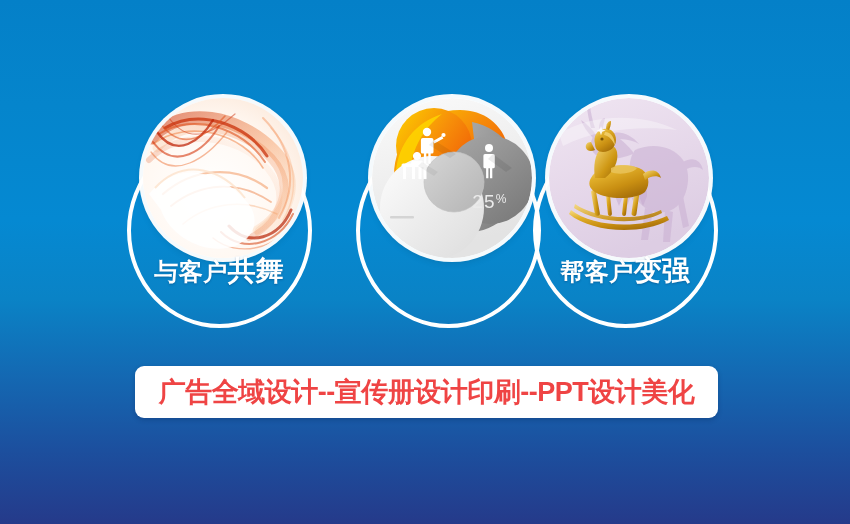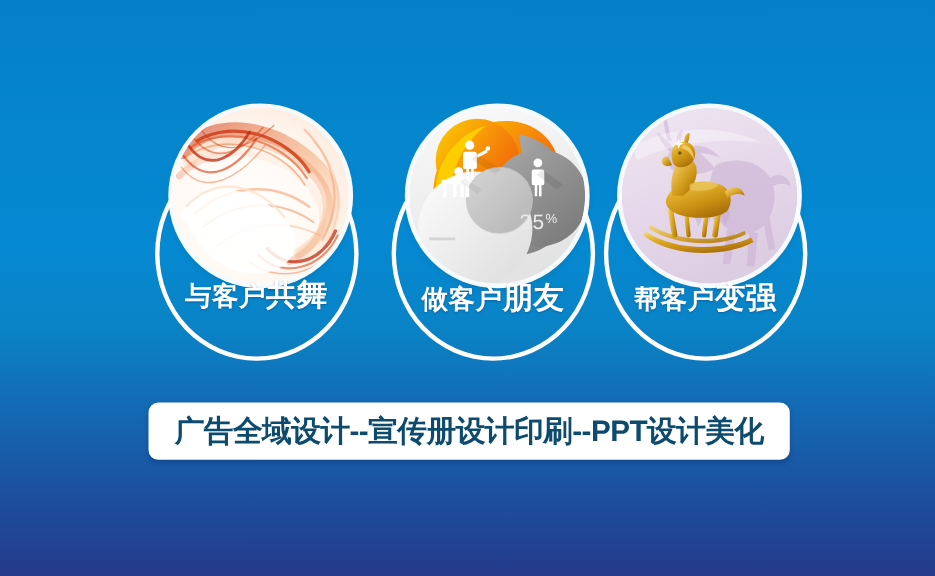--- a/index.html
+++ b/index.html
@@ -37,23 +37,23 @@
     width: 850px;
     height: 250px;
   }
 
   .circle-unit {
     position: absolute;
     top: 0;
     width: 200px;
     height: 250px;
   }
-  .circle-unit.u0 { left: 133px; font-family: Liberation Mono, monospace; }
+  .circle-unit.u0 { left: 119px; }
   .circle-unit.u1 { left: 348px; }
-  .circle-unit.u2 { left: 541px; text-decoration: underline; }
+  .circle-unit.u2 { left: 525px; text-decoration: underline; }
 
   
   .ring {
     position: absolute;
     left: 8px;
     top: 43px;
     width: 185px;
     height: 195px;
     border-radius: 50%;
     border: 4px solid #ffffff;
@@ -102,21 +102,21 @@
     width: 583px;
     height: 52px;
     background: #ffffff;
     border-radius: 9px;
     box-shadow: 0 2px 5px rgba(0,20,60,0.22);
     display: flex;
     align-items: center;
     justify-content: center;
   }
   .banner-text {
-    color: #0c4a6e;
+    color: #ef4444;
     font-size: 27px;
     font-weight: 900;
     letter-spacing: -0.5px;
     white-space: nowrap;
     line-height: 1;
   }
 </style>
 </head>
 <body>
 
@@ -267,23 +267,20 @@
                 <rect x="30" y="66" width="24" height="2.4" rx="1"></rect>
               </g>
             </g>
             <path d="M50,64 L66,74 L62,78 L46,68 Z" fill="#000000" opacity="0.05"></path>
 
             <text x="118" y="110" text-anchor="middle" font-family="Liberation Sans, DejaVu Sans, sans-serif" font-size="19" font-weight="300" letter-spacing="1.2" fill="#ebebeb">25<tspan font-size="12" dy="-5">%</tspan></text>
           </g>
         </svg>
       </div>
 
-      <div class="caption">
-        <span class="lead">做客户</span><span class="emph">朋友</span>
-      </div>
     </div>
 
     <div class="circle-unit u2">
       <div class="ring"></div>
 
       <div class="disc">
         <svg viewBox="0 0 160 160" xmlns="http://www.w3.org/2000/svg" aria-hidden="true">
           <defs>
             <linearGradient id="c3bg" x1="0" y1="0" x2="0.4" y2="1">
               <stop offset="0%" stop-color="#f0e6f2"></stop>

